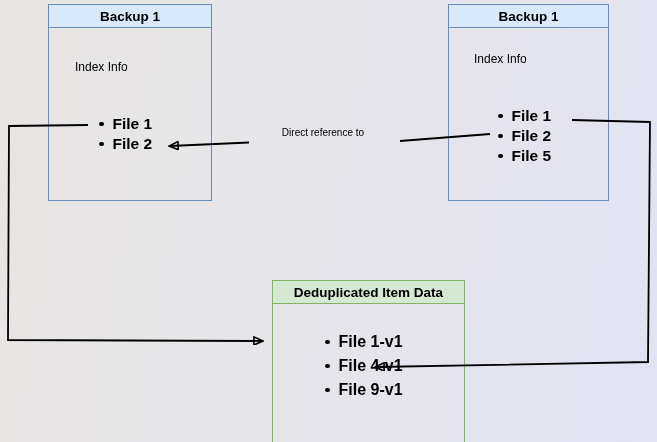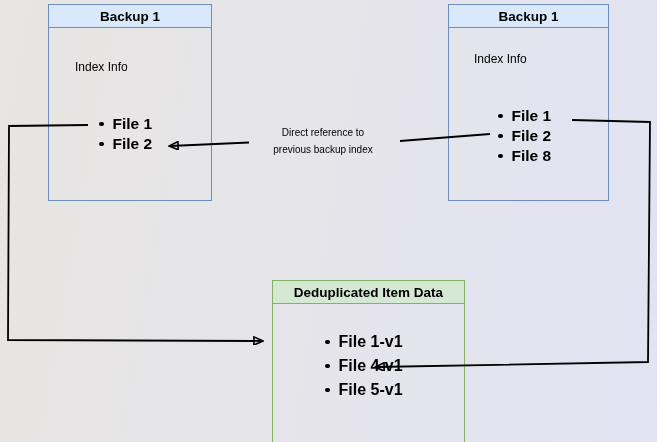--- a/index.html
+++ b/index.html
@@ -105,46 +105,45 @@
       <div class="item">
         <span class="dot"></span>
         <span>File 1</span>
       </div>
       <div class="item">
         <span class="dot"></span>
         <span>File 2</span>
       </div>
       <div class="item">
         <span class="dot"></span>
-        <span>File 8</span>
+        <span>File 5</span>
       </div>
     </div>
   </div>
 
   <div class="node green" style="left:229px; top:280px; width:193px; height:202px;margin-left:43px;">
     <div class="node-header">Deduplicated Item Data</div>
     <div class="list" style="left:52px; top:49px;">
       <div class="item">
         <span class="dot"></span>
         <span>File 1-v1</span>
       </div>
       <div class="item">
         <span class="dot"></span>
         <span>File 4-v1</span>
       </div>
       <div class="item">
         <span class="dot"></span>
-        <span>File 5-v1</span>
+        <span>File 9-v1</span>
       </div>
     </div>
   </div>
 
   <div class="ref-label">
     <span>Direct reference to</span>
-    <span>previous backup index</span>
   </div>
 
   <svg id="arrow-overlay" width="657" height="442" viewBox="0 0 657 442">
     <defs>
       <marker id="arr" viewBox="0 0 10 10" refX="9" refY="5" markerWidth="11" markerHeight="9" markerUnits="userSpaceOnUse" orient="auto">
         <path d="M0,0.5 L10,5 L0,9.5 Z" fill="#000" stroke="none"></path>
       </marker>
     </defs>
     <path d="M88,125 L9,126 L8,340 L262,341" marker-end="url(#arr)"></path>
     <path d="M572,120 L650,122 L648,362 L376,367" marker-end="url(#arr)"></path>

